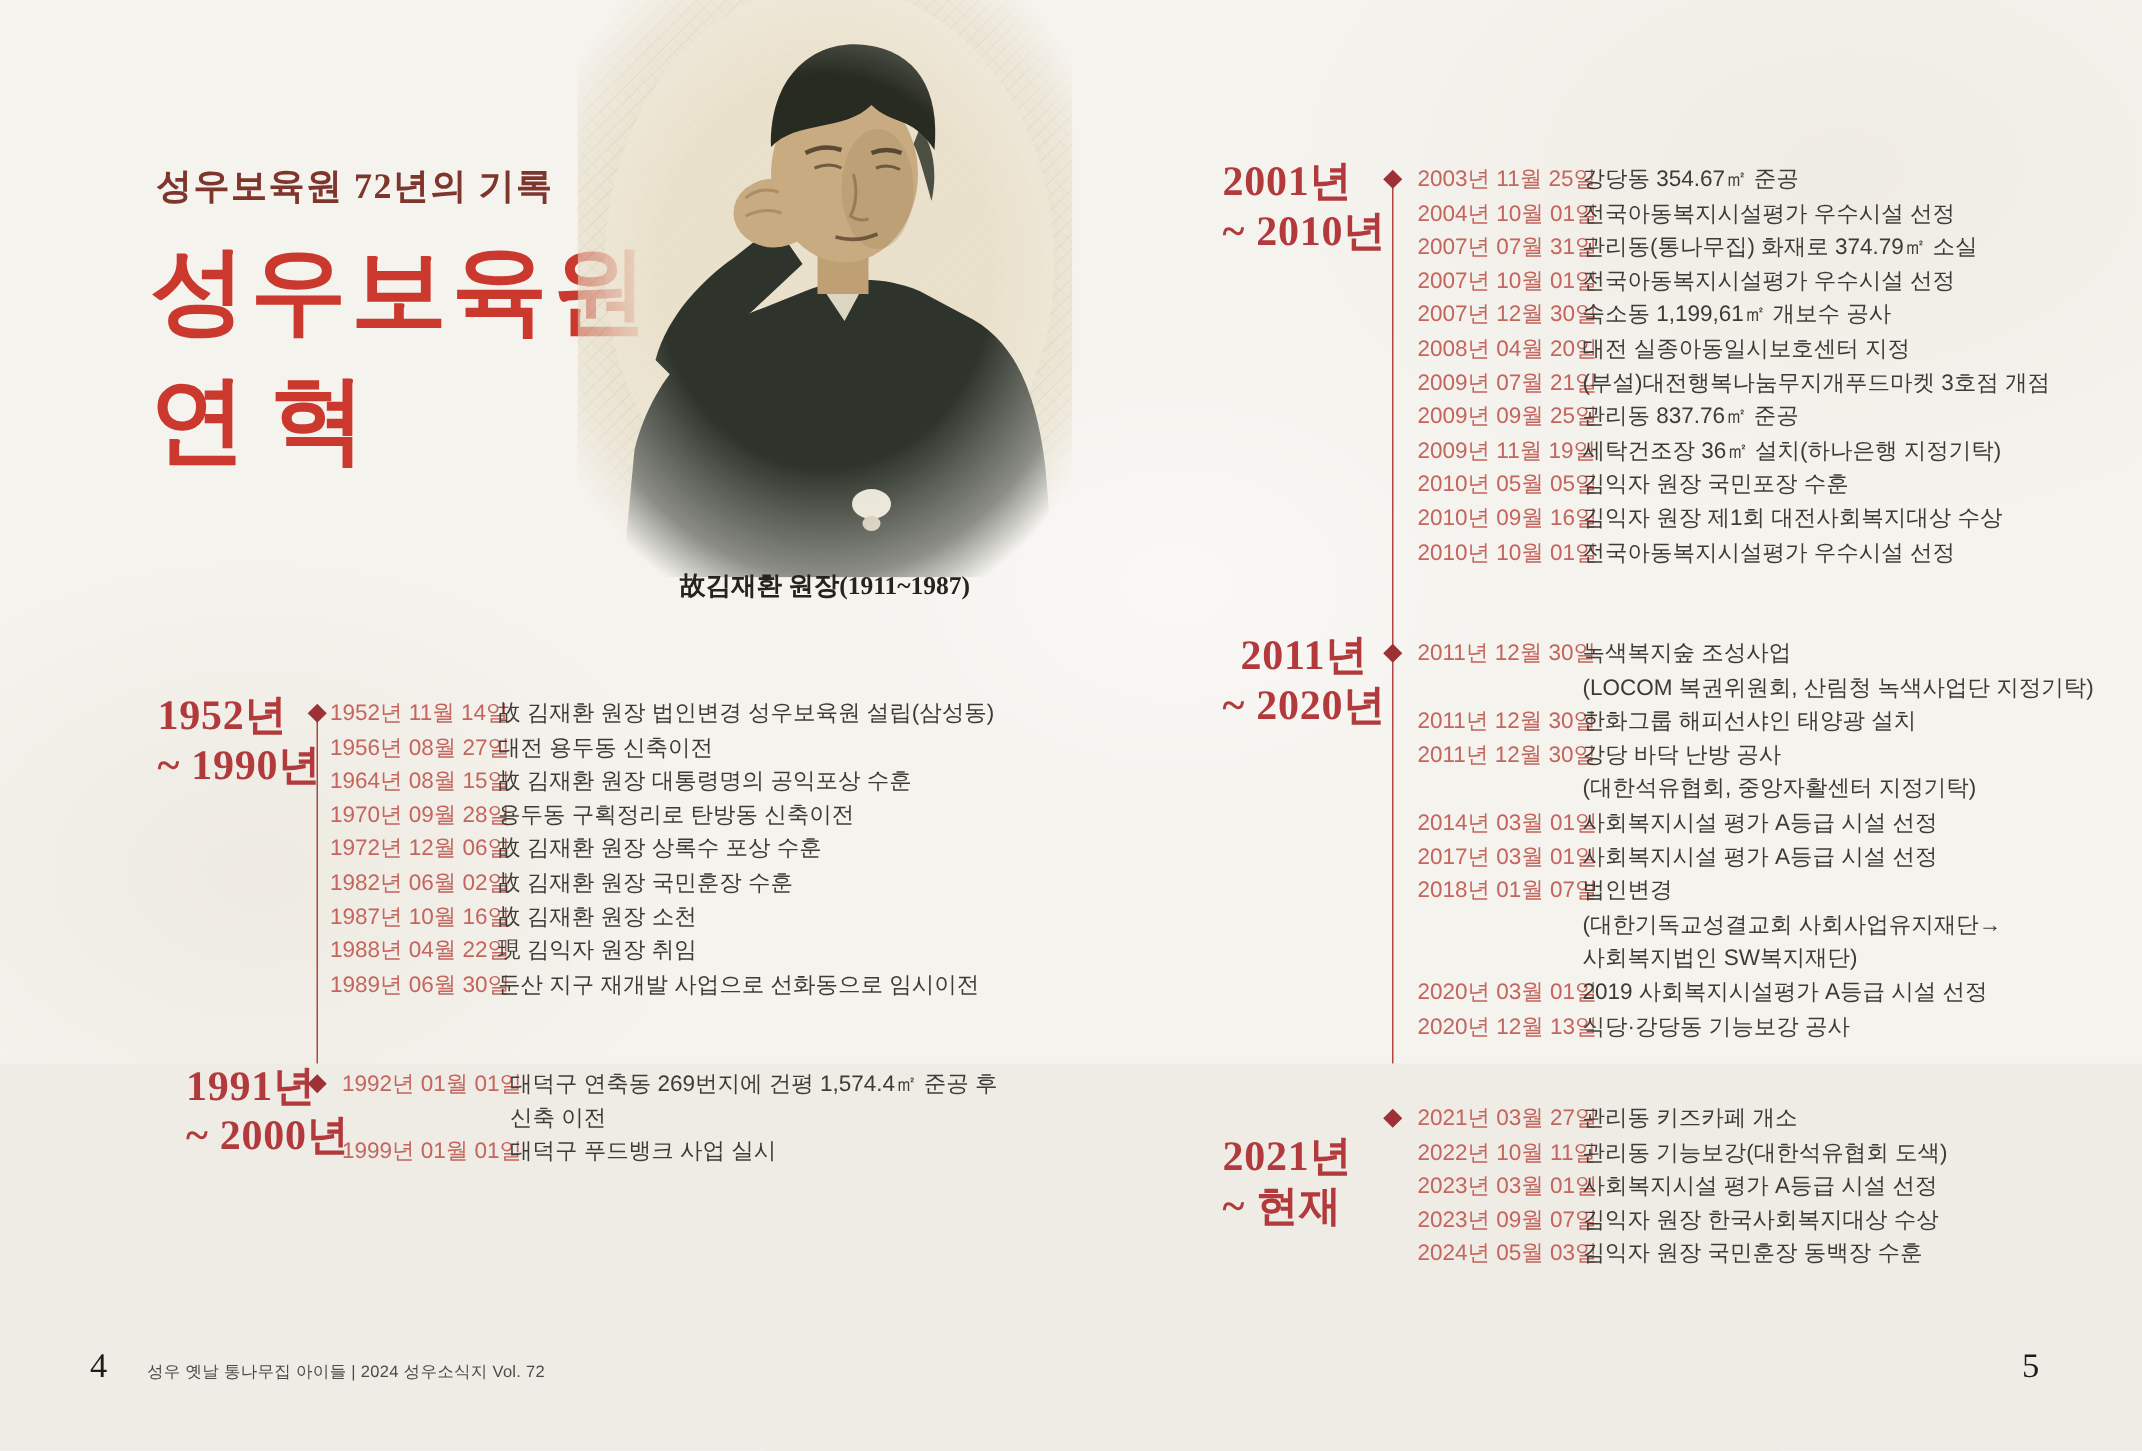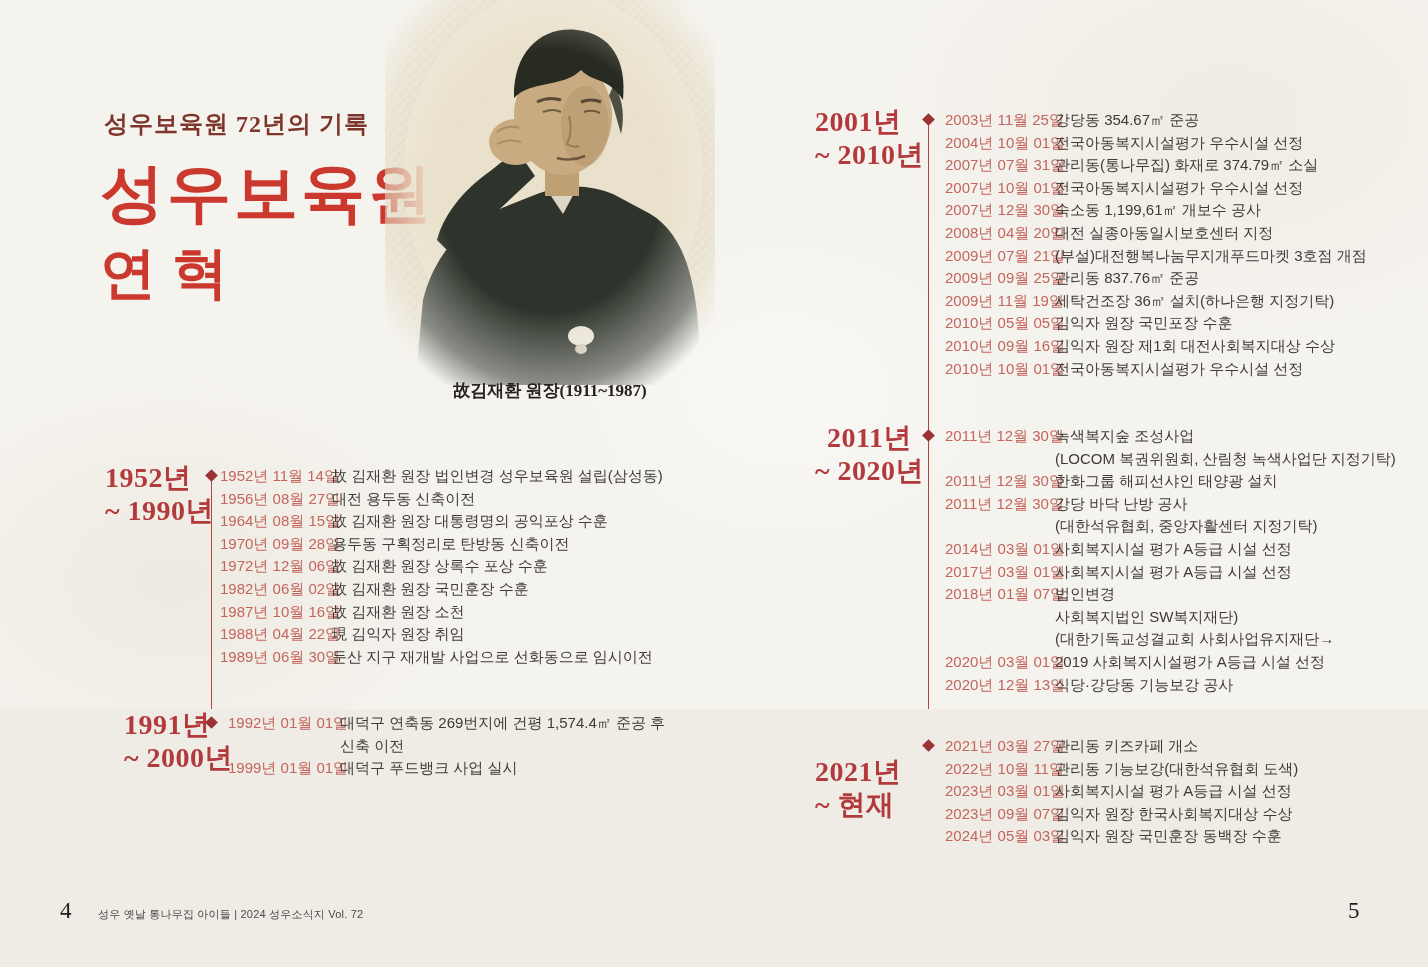--- a/index.html
+++ b/index.html
@@ -24,21 +24,21 @@
     font-weight:bold;font-size:24px;color:#7d352c;letter-spacing:1px;
   }
   .title-main{
     position:absolute;left:100px;top:150px;
     font-family:"Liberation Serif","DejaVu Serif",serif;
     font-weight:bold;font-size:64px;color:#ca382e;letter-spacing:3px;
   }
   .title-sub{
     position:absolute;left:100px;top:236px;
     font-family:"Liberation Serif","DejaVu Serif",serif;
-    font-weight:bold;font-size:56px;color:#ca382e;letter-spacing:16px;
+    font-weight:bold;font-size:64px;color:#ca382e;letter-spacing:16px;
   }
   
   .portrait{position:absolute;left:385px;top:0;width:330px;height:385px;}
   .portrait-caption{
     position:absolute;left:385px;top:379px;width:330px;
     text-align:center;
     font-family:"Liberation Serif","DejaVu Serif",serif;
     font-weight:bold;font-size:17px;color:#26221e;
   }
   
@@ -288,25 +288,25 @@
         <div class="tl-row">
           <span class="tl-date" style="width: 110px;">2017년 03월 01일</span>
           <span class="tl-text">사회복지시설 평가 A등급 시설 선정</span>
         </div>
         <div class="tl-row">
           <span class="tl-date" style="width: 110px;">2018년 01월 07일</span>
           <span class="tl-text">법인변경</span>
         </div>
         <div class="tl-row">
           <span class="tl-date" style="width: 110px;"></span>
+          <span class="tl-text">(대한기독교성결교회 사회사업유지재단→</span>
+        </div>
+        <div class="tl-row">
+          <span class="tl-date" style="width: 110px;"></span>
           <span class="tl-text">사회복지법인 SW복지재단)</span>
-        </div>
-        <div class="tl-row">
-          <span class="tl-date" style="width: 110px;"></span>
-          <span class="tl-text">(대한기독교성결교회 사회사업유지재단→</span>
         </div>
         <div class="tl-row">
           <span class="tl-date" style="width: 110px;">2020년 03월 01일</span>
           <span class="tl-text">2019 사회복지시설평가 A등급 시설 선정</span>
         </div>
         <div class="tl-row">
           <span class="tl-date" style="width: 110px;">2020년 12월 13일</span>
           <span class="tl-text">식당·강당동 기능보강 공사</span>
         </div>
       </div>

